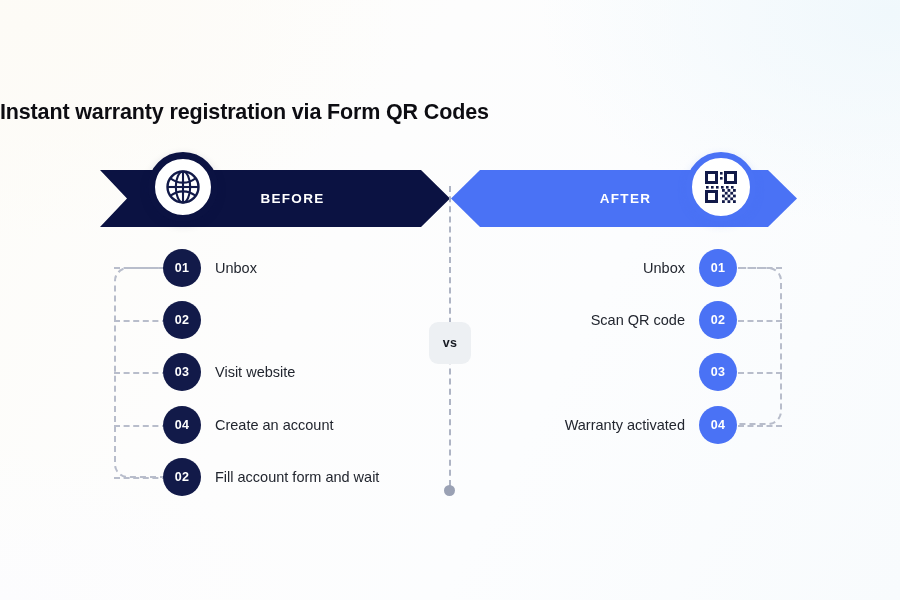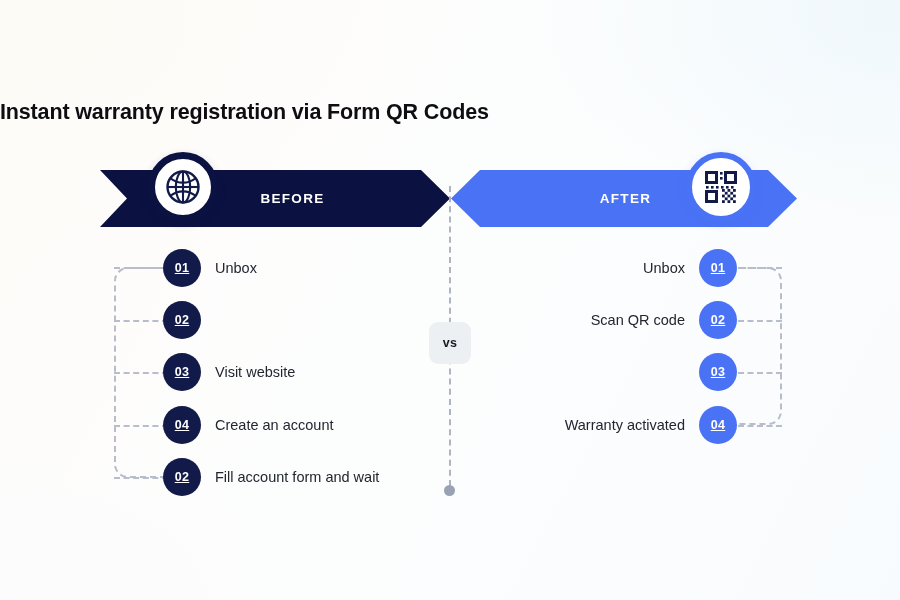--- a/index.html
+++ b/index.html
@@ -150,21 +150,20 @@
     width: 38px;
     height: 38px;
     border-radius: 50%;
     display: flex;
     align-items: center;
     justify-content: center;
     font-size: 12.5px;
     font-weight: bold;
     color: #ffffff;
     letter-spacing: 0.3px;
-    text-decoration: underline;
   }
   .num-dark { background: #121a49; }
   .num-blue { background: #4a72f5; }
 
   .step-text {
     position: absolute;
     top: 0;
     height: 38px;
     line-height: 38px;
     font-size: 14.5px;

